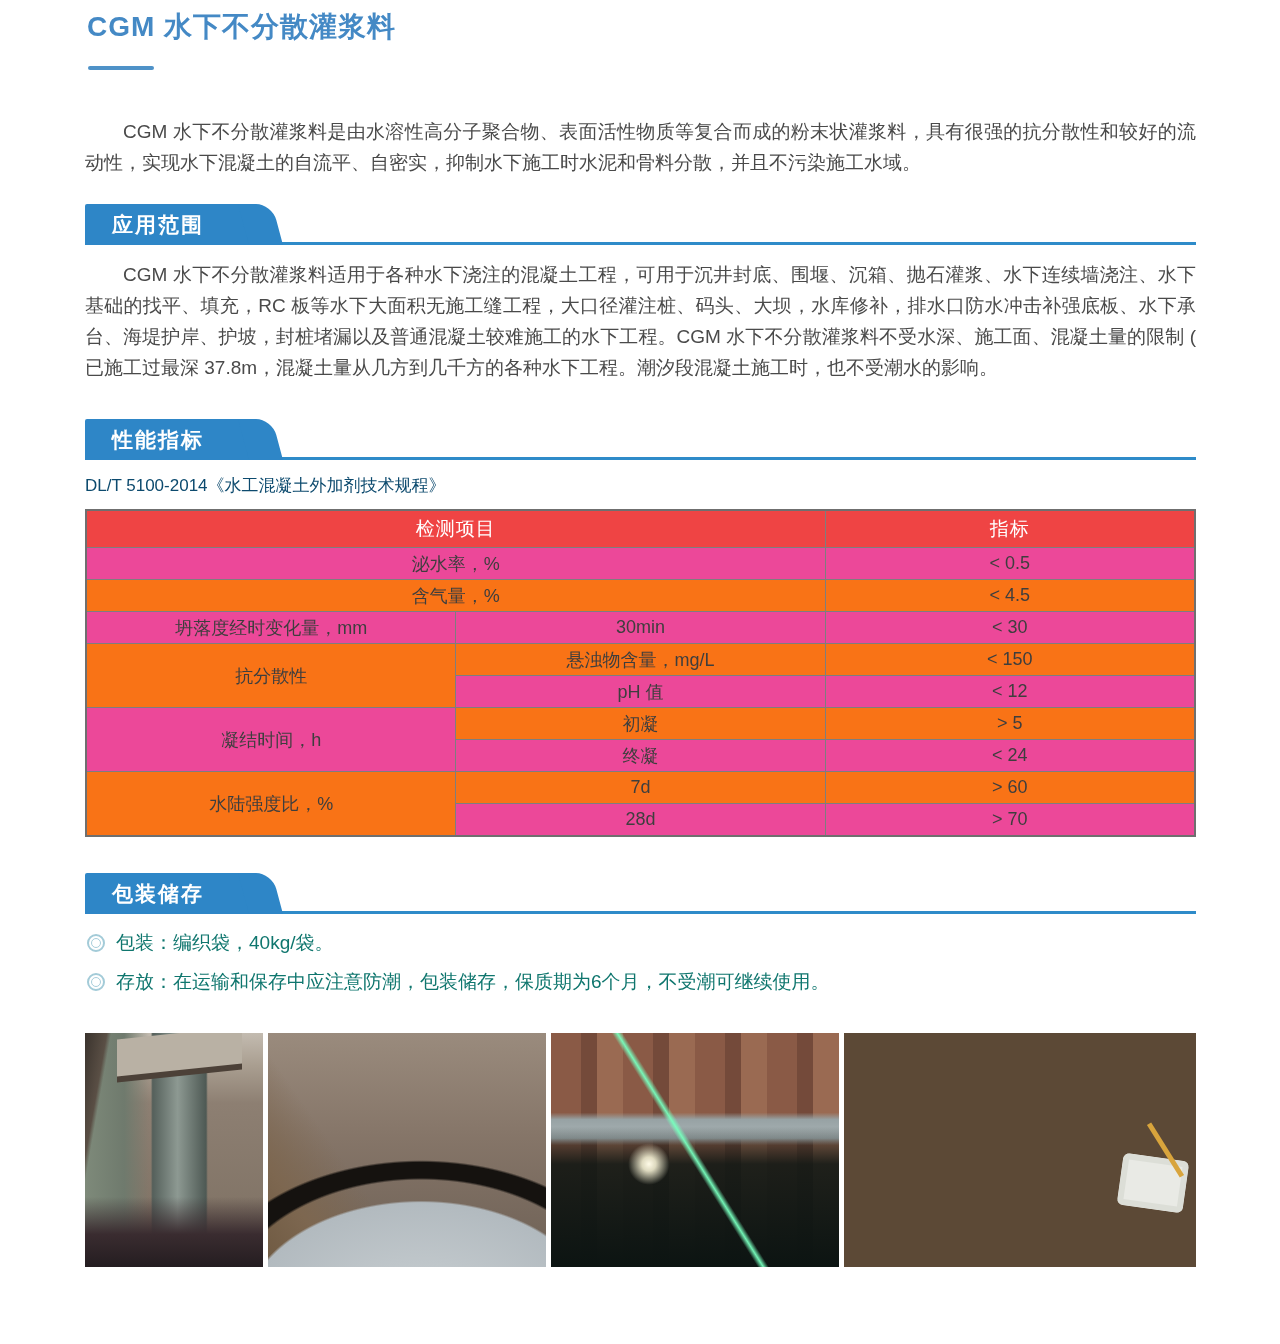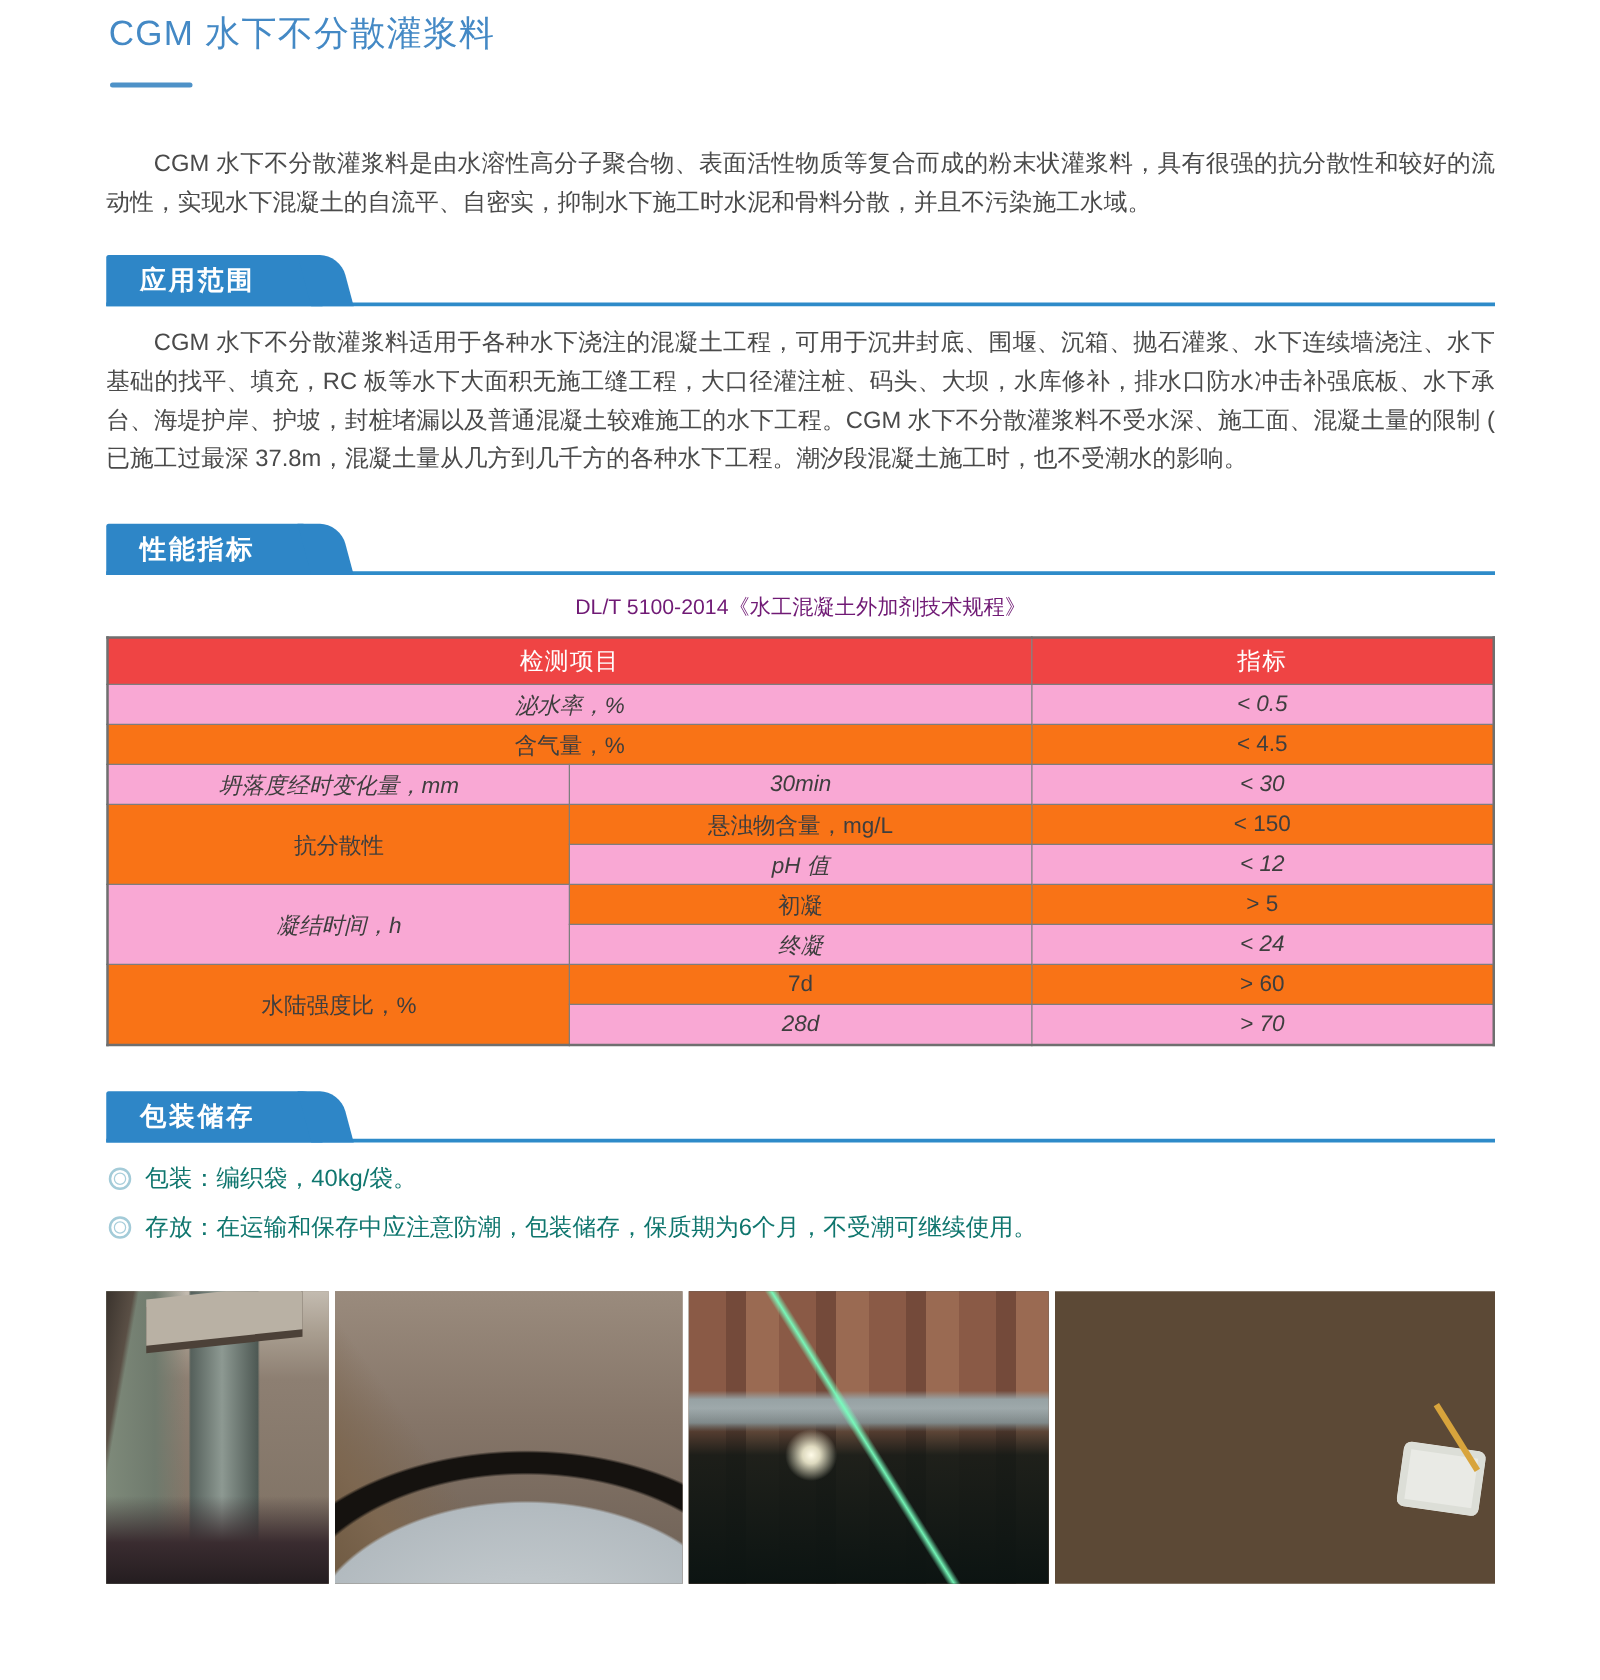--- a/index.html
+++ b/index.html
@@ -1,49 +1,49 @@
 <!DOCTYPE html>
 <html><head>
 <meta charset="utf-8">
 <style>
   html,body{margin:0;padding:0;background:#ffffff;}
   body{width:1280px;height:1344px;font-family:"Liberation Sans","DejaVu Sans",sans-serif;color:#484848;}
   .page{width:1111px;margin-left:85px;padding-top:6px;}
 
   
-  .doc-title{margin:2px 0 0 2px;font-size:28px;line-height:38px;font-weight:normal;color:#4489c5;letter-spacing:1px;}
+  .doc-title{margin:2px 0 0 2px;font-size:28px;line-height:38px;font-weight:bold;color:#4489c5;letter-spacing:1px;}
   .title-rule{width:66px;height:4px;background:#4e92c8;border-radius:2px;margin:20px 0 0 3px;}
 
   
   .para{margin:0;font-size:19px;line-height:31px;color:#4a4a4a;text-indent:2em;text-align:justify;}
   .intro{margin-top:46px;}
   .app-body{margin-top:14px;}
 
   
   .section-head{position:relative;height:41px;}
   .s1{margin-top:26px;}
   .s2{margin-top:36px;}
   .s3{margin-top:36px;}
   .section-rule{position:absolute;left:0;right:0;bottom:0;height:3px;background:#2e8bc9;}
   .badge{position:absolute;left:0;top:0;height:41px;line-height:41px;min-width:132px;
          padding:0 14px 0 27px;background:#2e86c7;border-radius:2px 16px 0 0;z-index:2;}
   .badge::after{content:'';position:absolute;top:0;right:-14px;width:34px;height:100%;
          background:#2e86c7;transform:skewX(15deg);transform-origin:top left;border-radius:0 16px 0 0;z-index:-1;}
   .badge-label{color:#ffffff;font-size:21px;font-weight:bold;letter-spacing:2px;}
 
   
-  .tbl-caption{margin-top:14px;text-align:center;font-size:17px;color:#701a75;}
+  .tbl-caption{margin-top:14px;font-size:17px;color:#0c4a6e;}
 
   
   table.perf{width:100%;margin-top:12px;border-collapse:collapse;table-layout:fixed;
              border:2px solid #6f6f6f;font-size:18px;color:#3e3e3e;}
   table.perf th,table.perf td{border:1px solid #7e7e7e;text-align:center;padding:0;}
   table.perf th{height:36px;background:#ef4444;color:#ffffff;font-weight:normal;font-size:19px;letter-spacing:1px;}
   table.perf td{height:31px;}
-  td.gray{background:#f9a8d4;font-style:italic;}
+  td.gray{background:#ec4899;}
   td.white{background:#f97316;}
 
   
   .bullets{margin-top:16px;}
   .bullet-line{display:flex;align-items:center;margin:0 0 13px 2px;font-size:19px;color:#0f766e;}
   .ring{flex:none;width:14px;height:14px;border:2px solid #a3cbd8;border-radius:50%;position:relative;margin-right:11px;}
   .ring::after{content:'';position:absolute;inset:2px;border:1px solid #a8cedb;border-radius:50%;}
 
   
   .photos{display:flex;gap:5px;margin-top:38px;height:234px;}

